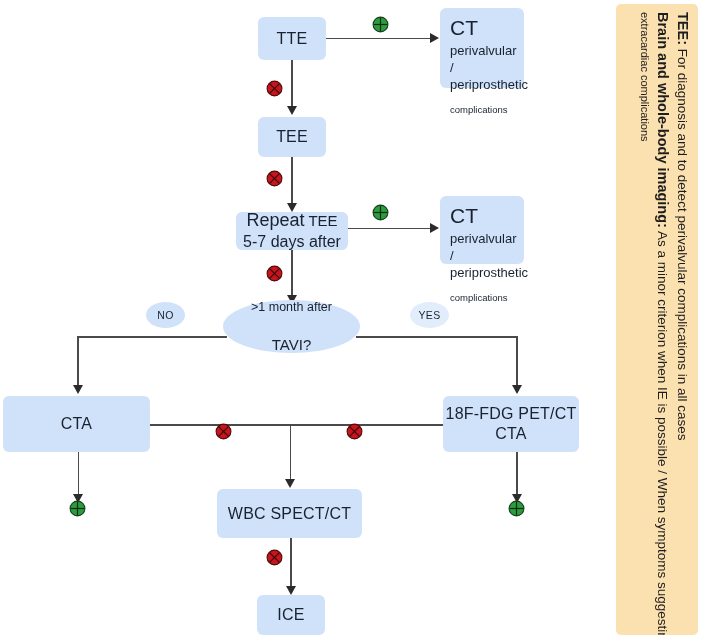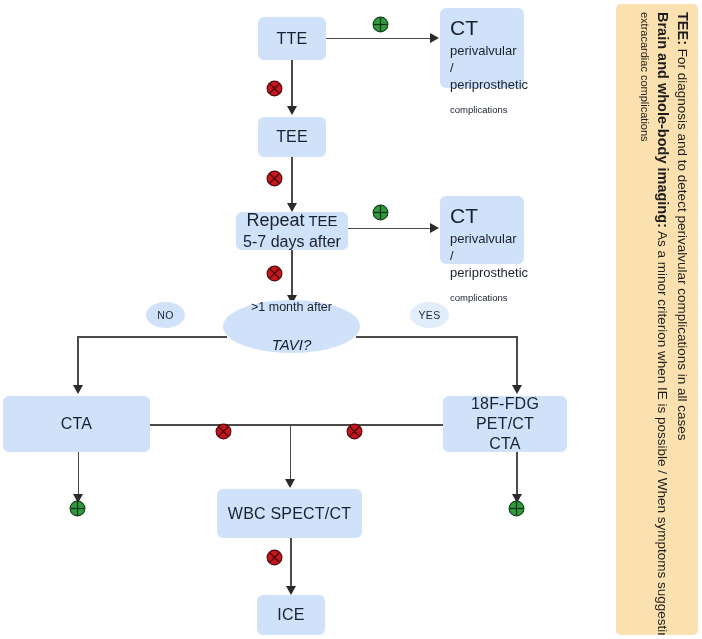--- a/index.html
+++ b/index.html
@@ -81,21 +81,20 @@
     text-align: center;
     gap: 21px;
   }
   .decision .d1 {
     font-size: 12.5px;
     line-height: 1.2;
   }
   .decision .d2 {
     font-size: 15px;
     line-height: 1.2;
-    font-style: italic;
   }
   .pill {
     position: absolute;
     border-radius: 50%;
     display: flex;
     align-items: center;
     justify-content: center;
     font-size: 10.5px;
     color: #1a2230;
     letter-spacing: 0.3px;
@@ -255,21 +254,21 @@
   </div>
 
   <div class="pill yes" style="left:410px; top:302px; width:39px; height:26px;">
     <span>YES</span>
   </div>
 
   <div class="node" style="left:3px; top:396px; width:147px; height:56px;">
     <div class="node-label big">CTA</div>
   </div>
 
-  <div class="node" style="left:443px; top:396px; width:124px; height:56px;justify-content:center;">
+  <div class="node" style="left:443px; top:396px; width:136px; height:56px;justify-content:center;">
     <div class="node-label big">18F-FDG PET/CT</div>
     <div class="node-label big">CTA</div>
   </div>
 
   <div class="node" style="left:217px; top:489px; width:145px; height:49px;">
     <div class="node-label big">WBC SPECT/CT</div>
   </div>
 
   <div class="node" style="left:257px; top:595px; width:68px; height:40px;">
     <div class="node-label big">ICE</div>

